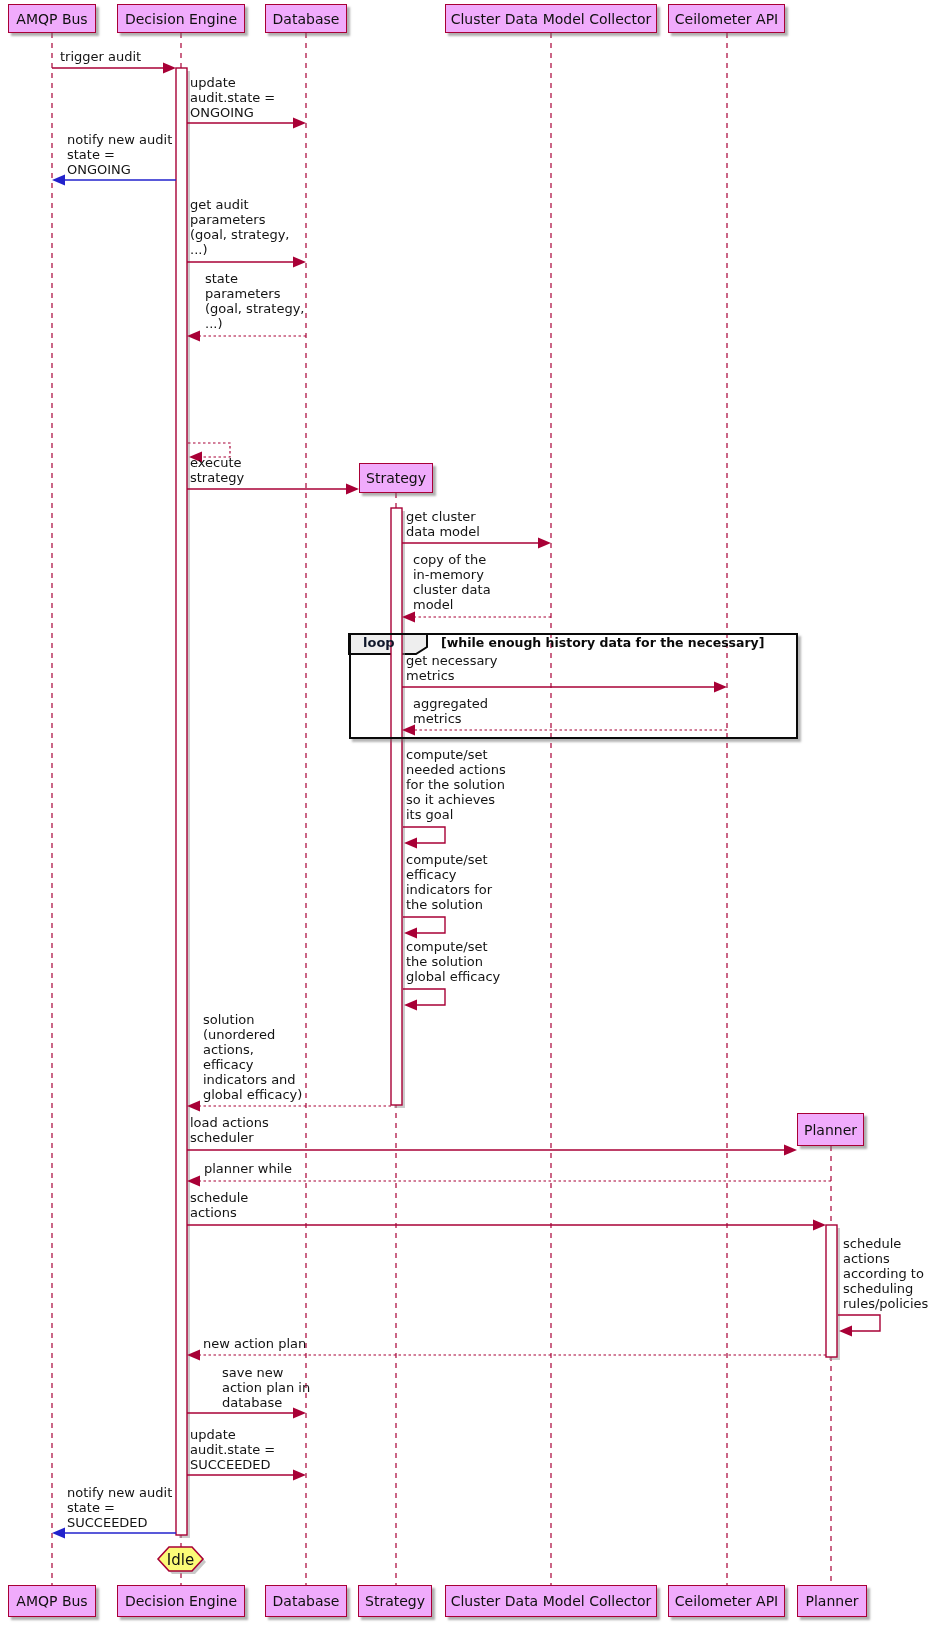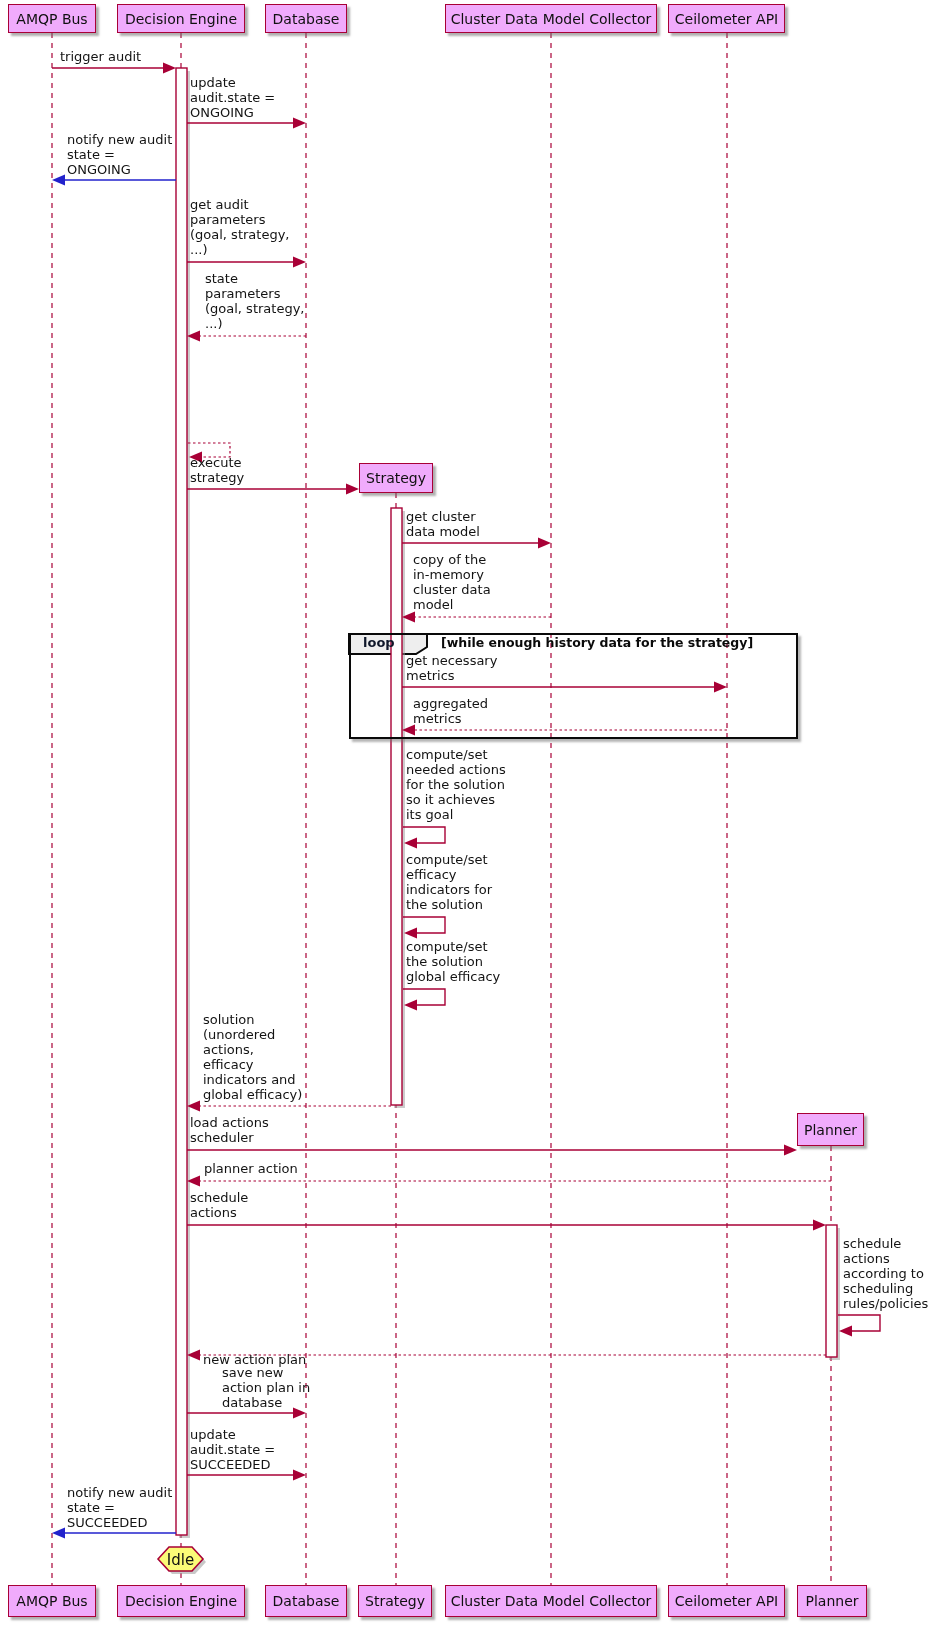--- a/index.html
+++ b/index.html
@@ -181,21 +181,21 @@
     </g>
 
     <g>
       <polygon points="161,1562 172,1550 195,1550 206,1562 195,1574 172,1574" fill="#9a9a9a" opacity="0.55"></polygon>
       <polygon points="158,1559 169,1547 192,1547 203,1559 192,1571 169,1571" fill="#FBFB77" stroke="#A80036" stroke-width="1.6"></polygon>
     </g>
   </svg>
 
   <div class="loopframe" style="left:349px;top:633px;width:449px;height:106px;"></div>
   <div class="kw" style="left:363px;top:635px;">loop</div>
-  <div class="cond" style="left:441px;top:635px;">[while enough history data for the strategy]</div>
+  <div class="cond" style="left:441px;top:635px;">[while enough history data for the necessary]</div>
 
   <div class="pbox" style="left:8px;top:4px;width:88px;height:29px;">AMQP Bus</div>
   <div class="pbox" style="left:117px;top:4px;width:128px;height:29px;">Decision Engine</div>
   <div class="pbox" style="left:265px;top:4px;width:82px;height:29px;">Database</div>
   <div class="pbox" style="left:445px;top:4px;width:212px;height:29px;">Cluster Data Model Collector</div>
   <div class="pbox" style="left:668px;top:4px;width:117px;height:29px;">Ceilometer API</div>
 
   <div class="pbox" style="left:359px;top:463px;width:74px;height:30px;">Strategy</div>
   <div class="pbox" style="left:797px;top:1113px;width:67px;height:33px;">Planner</div>
 
@@ -247,29 +247,29 @@
 the solution
 global efficacy</div>
   <div class="msg" style="left:203px;top:1012px;">solution
 (unordered
 actions,
 efficacy
 indicators and
 global efficacy)</div>
   <div class="msg" style="left:190px;top:1115px;">load actions
 scheduler</div>
-  <div class="msg" style="left:204px;top:1161px;">planner action</div>
+  <div class="msg" style="left:204px;top:1161px;">planner while</div>
   <div class="msg" style="left:190px;top:1190px;">schedule
 actions</div>
   <div class="msg" style="left:843px;top:1236px;">schedule
 actions
 according to
 scheduling
 rules/policies</div>
-  <div class="msg" style="left:203px;top:1336px;margin-top:16px;">new action plan</div>
+  <div class="msg" style="left:203px;top:1336px;">new action plan</div>
   <div class="msg" style="left:190px;top:1365px;padding-left:32px;">save new
 action plan in
 database</div>
   <div class="msg" style="left:190px;top:1427px;">update
 audit.state =
 SUCCEEDED</div>
   <div class="msg" style="left:67px;top:1485px;">notify new audit
 state =
 SUCCEEDED</div>
 

